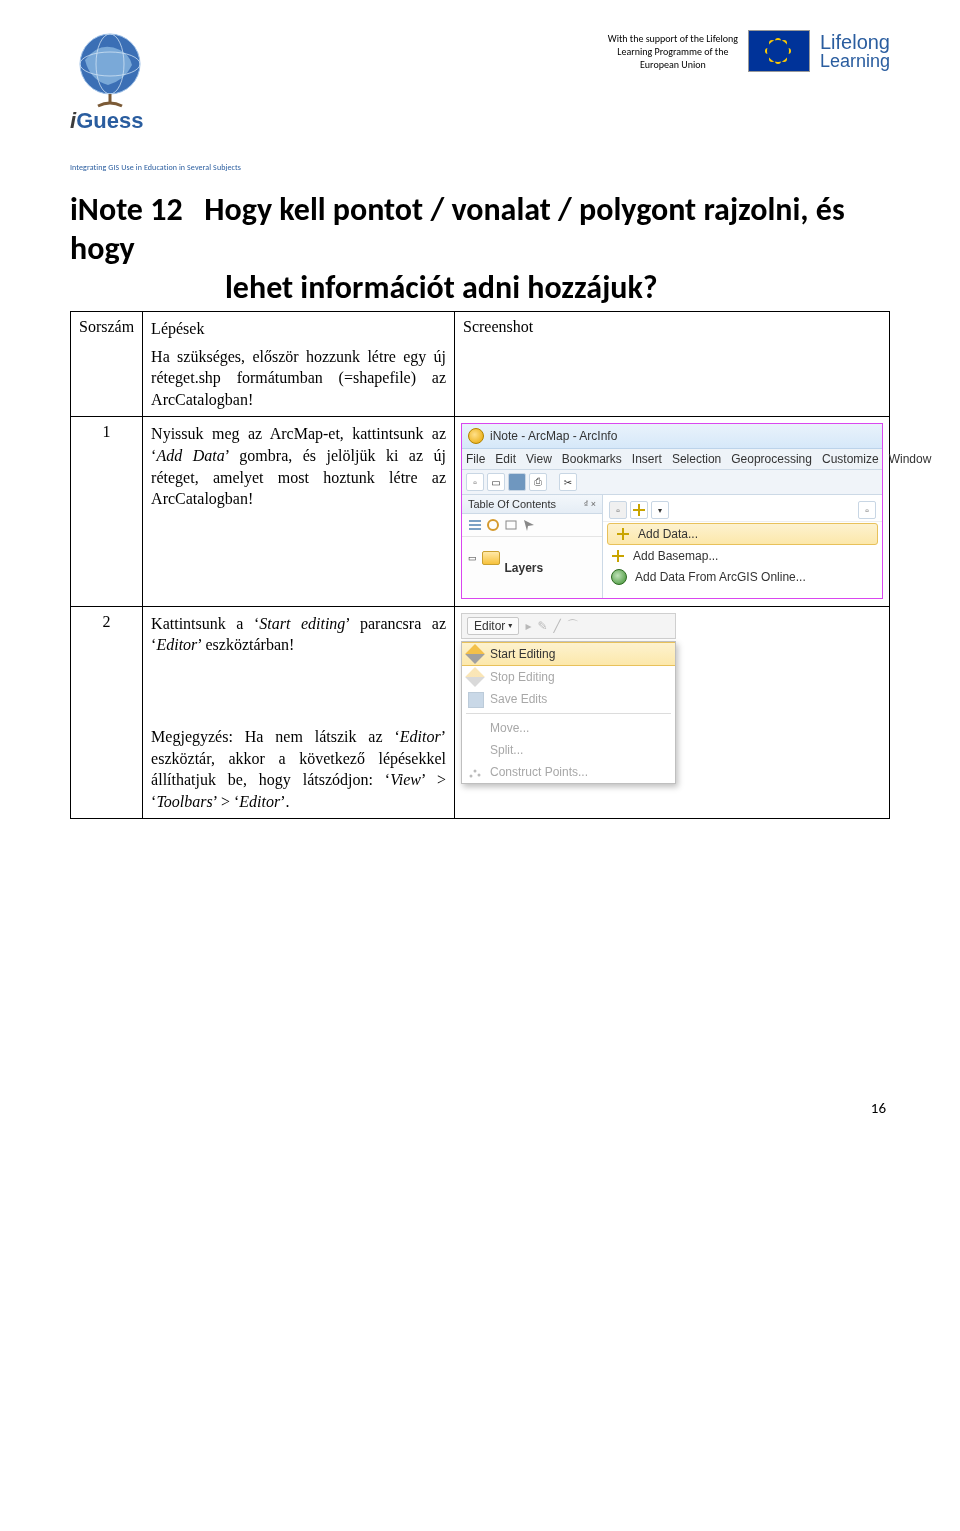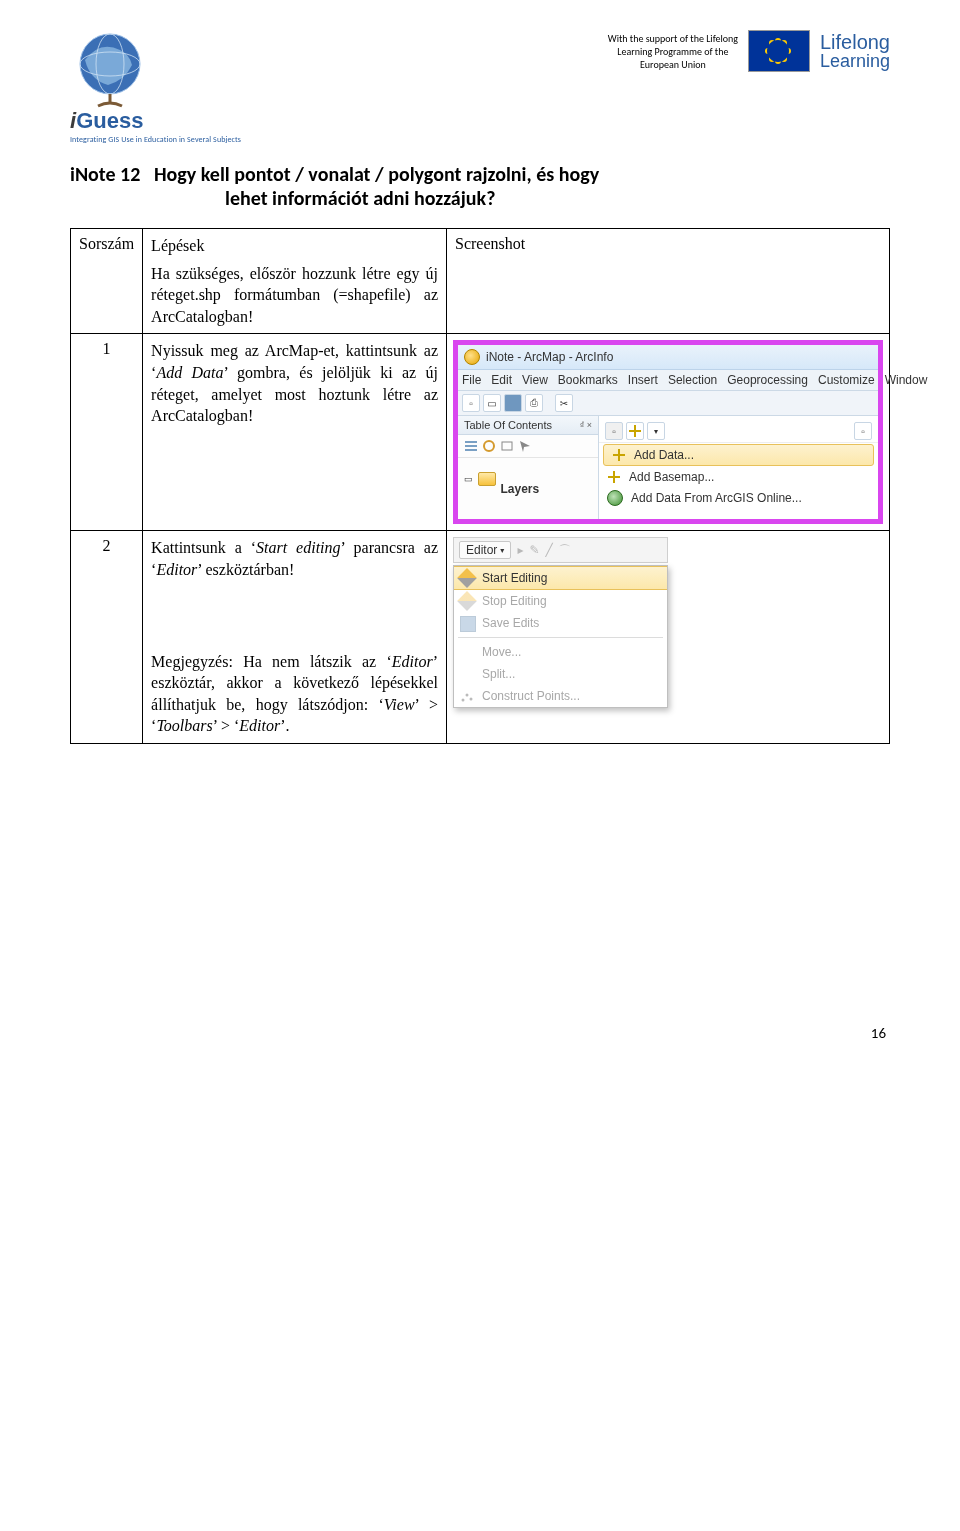--- a/index.html
+++ b/index.html
@@ -26,20 +26,21 @@
     font-family:Arial,sans-serif;
     font-size:22px;
     font-weight:700;
     color:#2a5d9f;
   }
   .logo-iguess .brand i{color:#3b3b3b;font-style:italic;}
   .logo-iguess .tagline{
     font-size:8px;
     color:#2a5d9f;
     letter-spacing:0.1px;
+    margin-top:28px;
   }
   .hdr-right{
     display:flex;
     align-items:center;
     gap:10px;
   }
   .support-text{
     font-size:10px;
     color:#000;
     text-align:center;
@@ -70,23 +71,23 @@
   .lll-logo{
     display:flex;
     flex-direction:column;
     color:#2a5d9f;
     font-family:Arial,sans-serif;
   }
   .lll-logo .big{font-size:20px;line-height:1;}
   .lll-logo .small{font-size:18px;line-height:1;}
   
   h1{
-    font-size:20px;
+    font-size:32px;
     font-weight:700;
-    margin:10px 0 18px 0;
+    margin:10px 0 4px 0;
   }
   h1 .ind{
     display:block;
     margin-left:155px;
   }
   
   table{
     border-collapse:collapse;
     width:100%;
   }
@@ -102,21 +103,21 @@
   td.shot{padding:6px;}
   td.header{font-size:16px;}
   .italic{font-style:italic;}
   
   .arcmap{
     width:420px;
     font-family:"Segoe UI",Tahoma,sans-serif;
     font-size:12px;
     color:#333;
     background:#f4f4f4;
-    border:5px solid #d946ef;
+    border:1px solid #d946ef;
   }
   .arcmap .titlebar{
     background:linear-gradient(#e9f2fb,#d6e8f9);
     padding:4px 6px;
     display:flex;
     align-items:center;
     gap:6px;
     border-bottom:1px solid #bcd3ea;
   }
   .arcmap .titlebar .app-icon{

